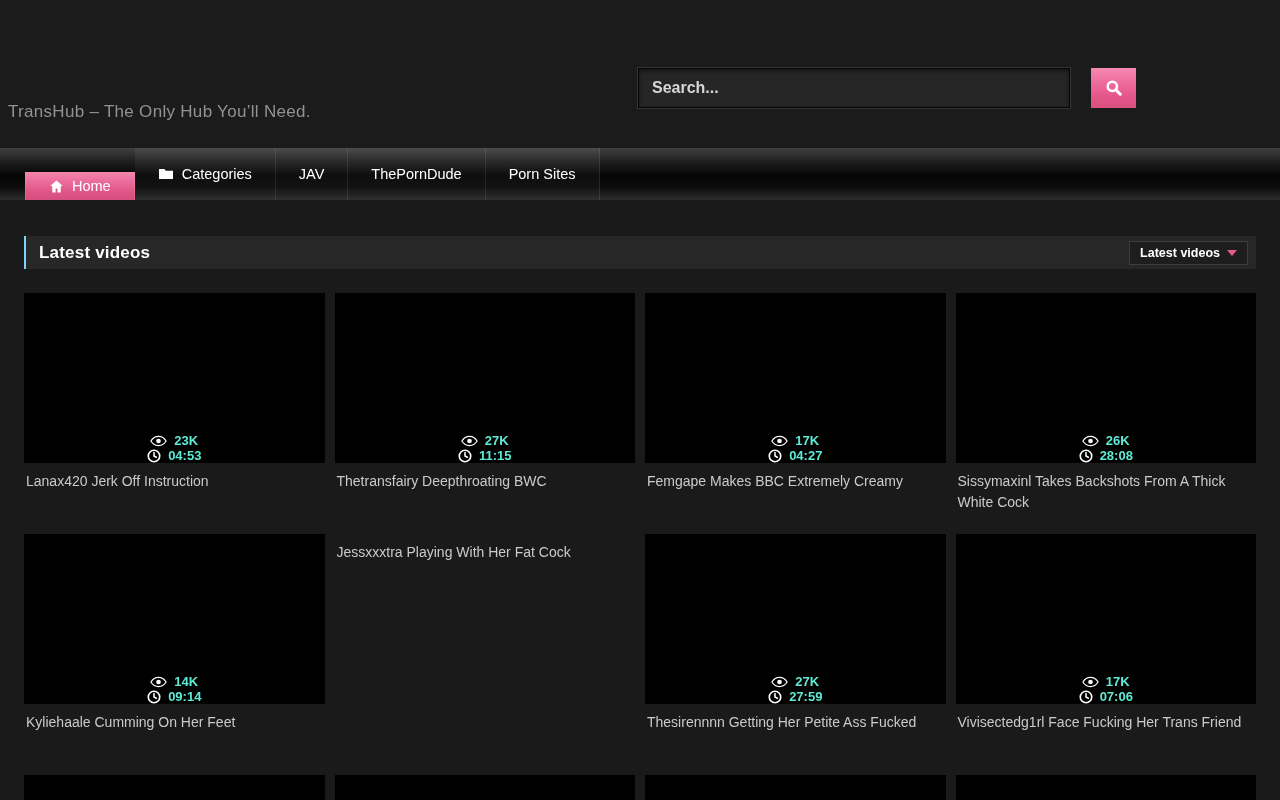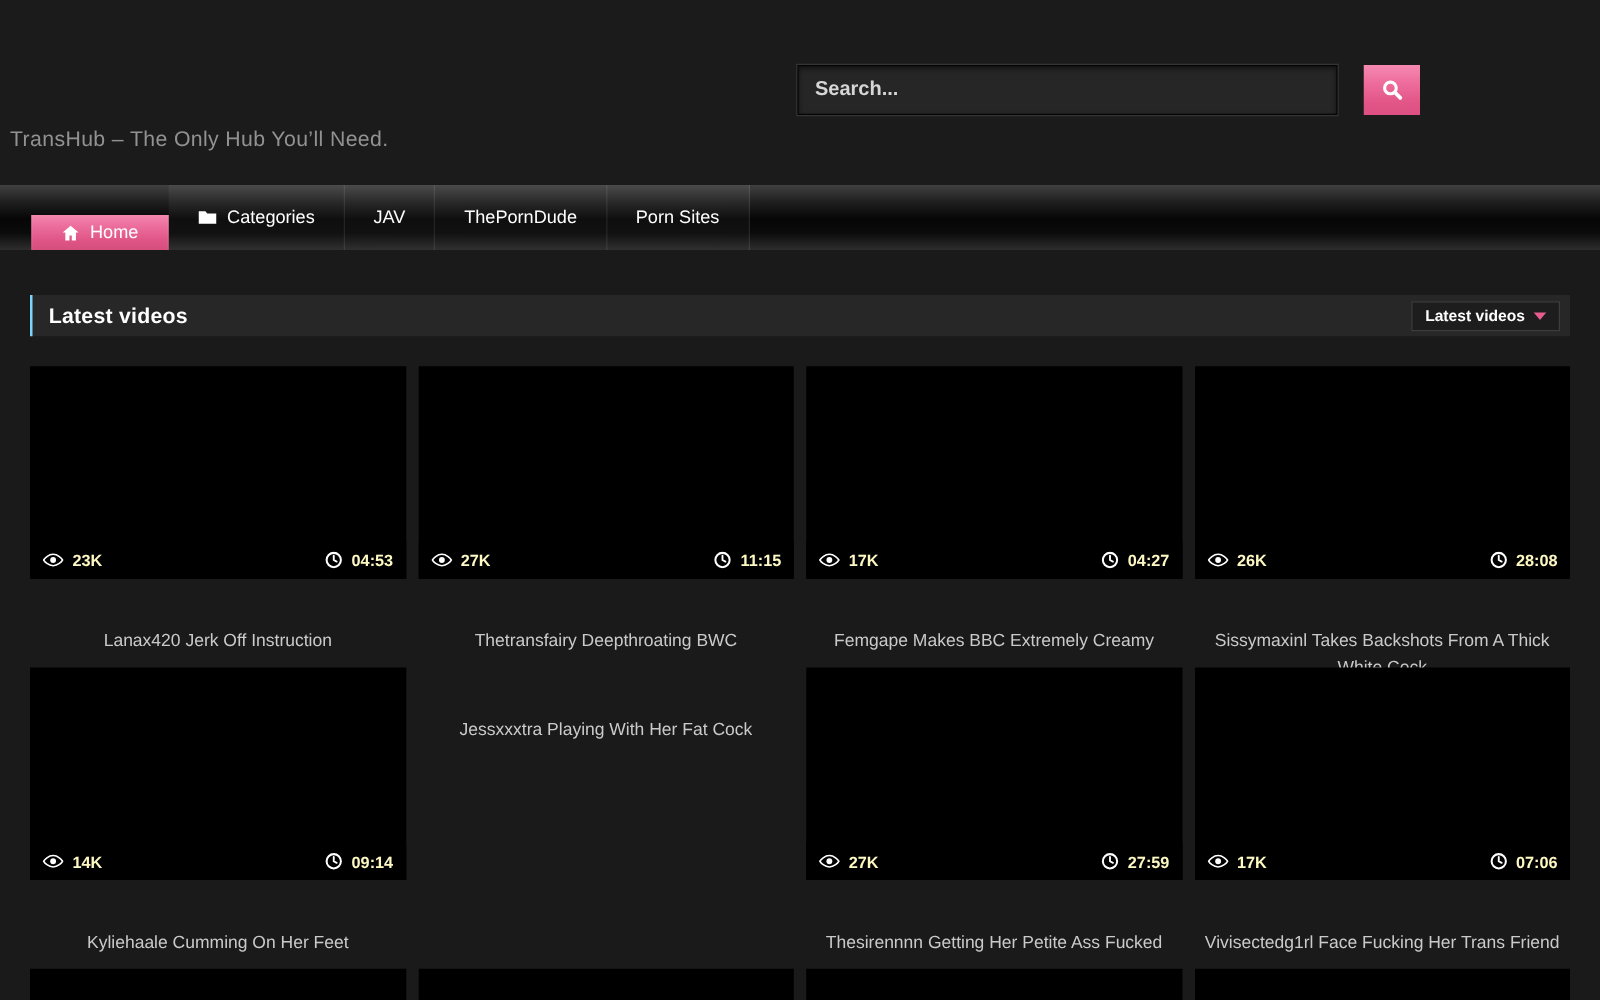--- a/index.html
+++ b/index.html
@@ -7,21 +7,21 @@
   body {
     background: #1a1a1a;
     overflow: hidden;
     font-family: "Liberation Sans", sans-serif;
     -webkit-font-smoothing: antialiased;
   }
 
   
   .header { position: relative; height: 148px; background: #1b1b1b; }
 
-  .search-form { position: absolute; left: 638px; top: 52px; display: flex; align-items: flex-start; gap: 21px; }
+  .search-form { position: absolute; left: 638px; top: 68px; display: flex; align-items: flex-start; gap: 21px; }
   .search-input {
     width: 432px; height: 40px;
     background: #262626;
     border: 1px solid #050505;
     box-shadow: 0 0 0 1px #343434, inset 0 2px 4px rgba(0,0,0,.5);
     color: #eee; padding: 0 13px;
     font-family: "Liberation Sans", sans-serif;
     font-size: 16px; font-weight: bold;
     outline: none;
   }
@@ -93,27 +93,26 @@
     grid-template-columns: repeat(4, 1fr);
     column-gap: 10px; row-gap: 0;
   }
   .card { height: 241px; cursor: pointer; }
   .thumb { position: relative; height: 170px; background: #000; }
   .meta {
     position: absolute; left: 0; right: 0; bottom: 0; height: 30px;
     background: #000;
     display: flex; align-items: center; justify-content: space-between;
     padding: 0 10px;
-    color: #fef9c3; font-size: 13px; font-weight: bold;
+    color: #5eead4; font-size: 13px; font-weight: bold; flex-direction: column;
   }
   .meta-group { display: flex; align-items: center; gap: 7px; }
   .title {
     padding: 8px 2px 0;
-    text-align: center;
-    color: #cacaca; font-size: 14px; line-height: 21px; margin-top: 31px;
+    color: #cacaca; font-size: 14px; line-height: 21px;
   }
 
   svg { display: block; }
 </style>
 </head>
 <body>
 
 <div class="header">
   <form class="search-form">
     <input class="search-input" type="text" placeholder="Search..." style="">

